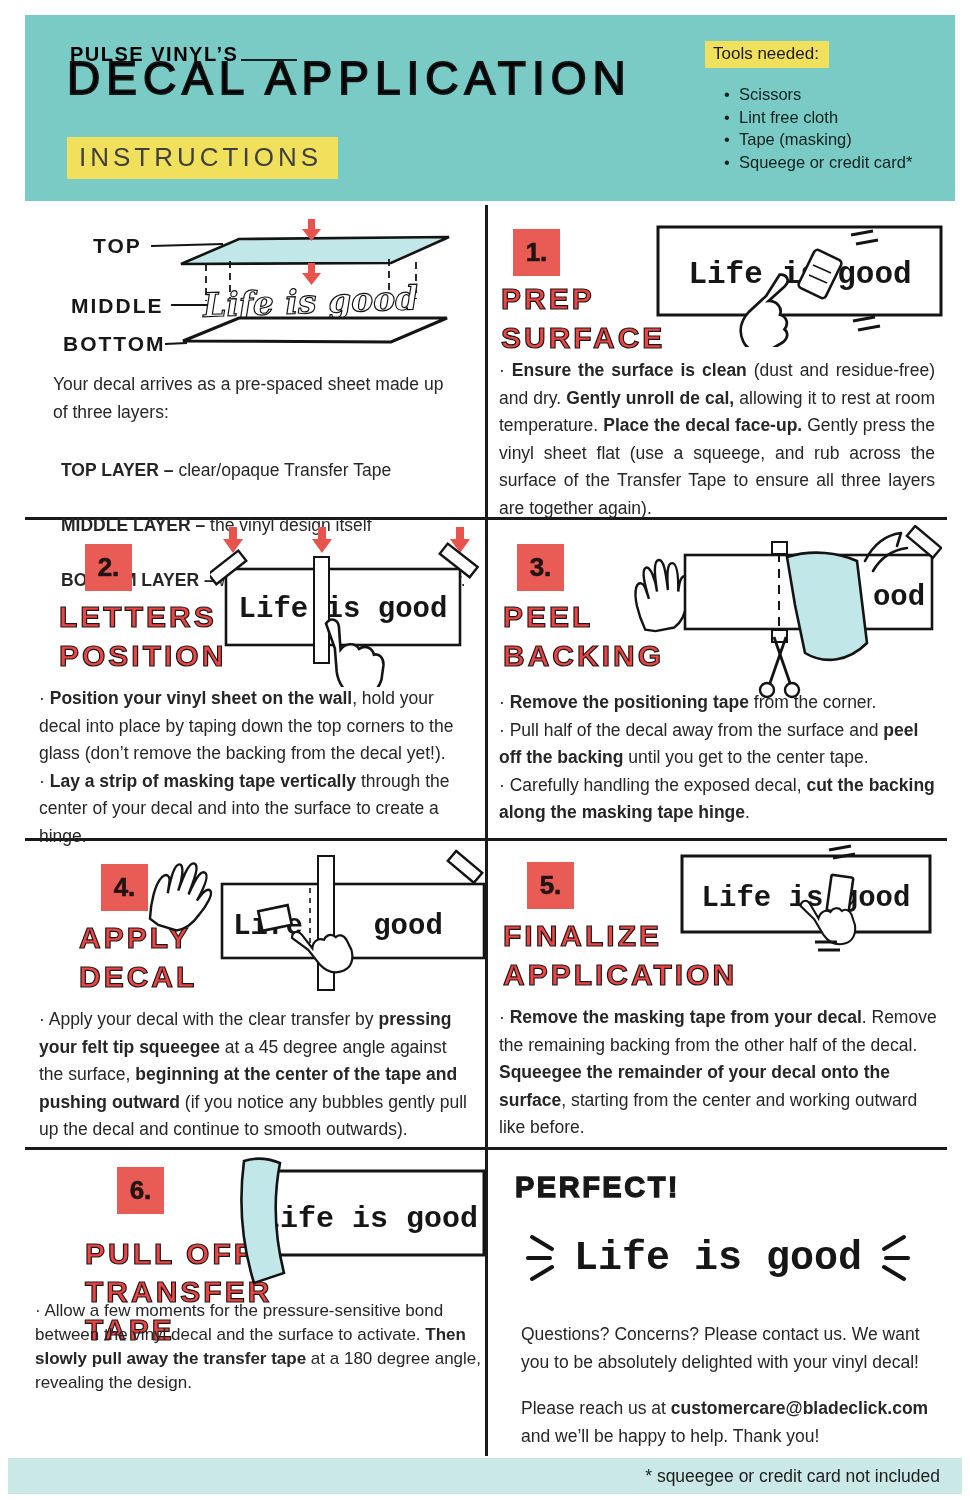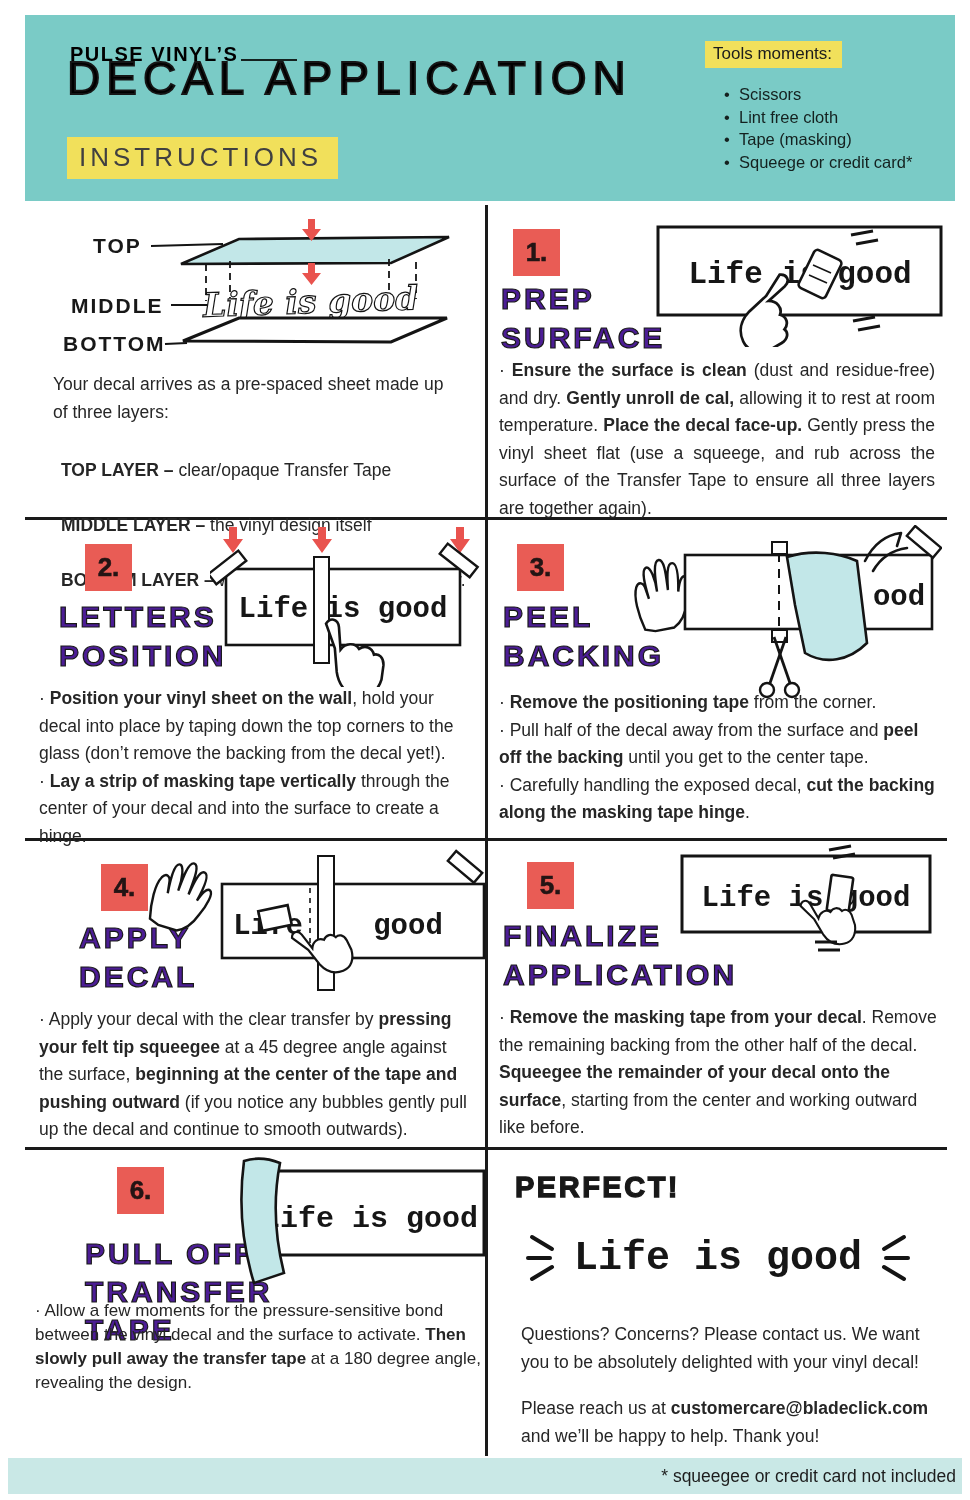--- a/index.html
+++ b/index.html
@@ -18,54 +18,54 @@
   .tools-list{left:690px;top:68px;font-size:16.5px;line-height:22.5px;color:#14211f;}
   .tool-row{display:flex;}
   .tool-bullet{width:24px;text-align:center;}
   
   .vrule{left:485px;top:205px;width:3px;height:1251px;background:#1a1a1a;}
   .hrule{left:25px;width:922px;height:3px;background:#1a1a1a;}
   
   .cell{position:absolute;}
   .num{display:flex;align-items:center;justify-content:center;width:47px;height:47px;
        background:#e95c55;color:#231414;font-size:26px;font-weight:700;-webkit-text-stroke:0.6px #231414;}
-  .step-title{font-size:30px;font-weight:700;letter-spacing:3px;line-height:39px;color:#4c1d95;
+  .step-title{font-size:30px;font-weight:700;letter-spacing:3px;line-height:39px;color:#ef4444;
               -webkit-text-stroke:1.2px #181818;white-space:nowrap;}
   .body-txt{font-size:17.5px;line-height:27.5px;color:#262626;white-space:pre-line;}
   .body-txt .b{font-weight:700;}
   .justify{text-align:justify;}
   .label-b{font-weight:700;}
   
   .slab{font-family:"Liberation Mono",monospace;font-weight:700;fill:#161616;}
   .script{font-family:"DejaVu Serif",serif;font-style:italic;font-weight:700;fill:#ffffff;
           stroke:#141414;stroke-width:1.2px;}
   .diaglabel{font-family:"Liberation Sans",sans-serif;font-weight:700;letter-spacing:2px;fill:#181818;}
   .ln{stroke:#141414;fill:none;}
   .perfect-title{font-size:29px;font-weight:700;letter-spacing:2.5px;color:#181818;-webkit-text-stroke:1.3px #181818;}
   .perfect-art{display:flex;align-items:center;gap:14px;}
   .perfect-decal{font-family:"Liberation Mono",monospace;font-weight:700;font-size:40px;color:#161616;white-space:nowrap;}
   
   .footer{left:8px;top:1458px;width:954px;height:36px;background:#c9e8e6;
-          font-size:17.5px;line-height:36px;color:#1d1d1d;text-align:right;box-sizing:border-box;padding-right:6px;}
+          font-size:17.5px;line-height:36px;color:#1d1d1d;text-align:right;box-sizing:border-box;padding-right:22px;}
 </style>
 </head>
 <body>
 
 <svg width="0" height="0" style="position:absolute" aria-hidden="true">
   <defs>
     <path id="hand-open" d="M7,76 C2,60 0,42 4,33 C7,27 12,29 13,36 L15,46 C13,33 11,17 16,15 C21,13 24,28 24,40 C24,26 24,9 30,9 C36,9 35,27 35,40 C36,28 37,13 43,14 C48,15 47,30 45,43 C47,35 50,27 54,29 C58,31 56,44 52,55 C49,66 44,74 36,78 L17,79 Z"></path>
     <path id="hand-point" d="M6,4 C10,0 16,2 15,9 L12,26 C17,22 24,23 26,29 C31,27 36,30 36,36 C40,36 43,40 41,46 L37,56 C32,64 24,68 16,64 C8,60 4,52 5,42 L8,24 Z"></path>
   </defs>
 </svg>
 
 <div class="abs header">
   <div class="abs brand"><span>PULSE VINYL’S</span><span class="brand-line"></span></div>
   <div class="abs big-title">DECAL APPLICATION</div>
   <div class="abs subtitle">INSTRUCTIONS</div>
-  <div class="abs tools-label">Tools moments:</div>
+  <div class="abs tools-label">Tools needed:</div>
   <div class="abs tools-list">
     <div class="tool-row">
         <span class="tool-bullet">•</span>
         <span>Scissors</span>
       </div>
     <div class="tool-row">
         <span class="tool-bullet">•</span>
         <span>Lint free cloth</span>
       </div>
     <div class="tool-row">

